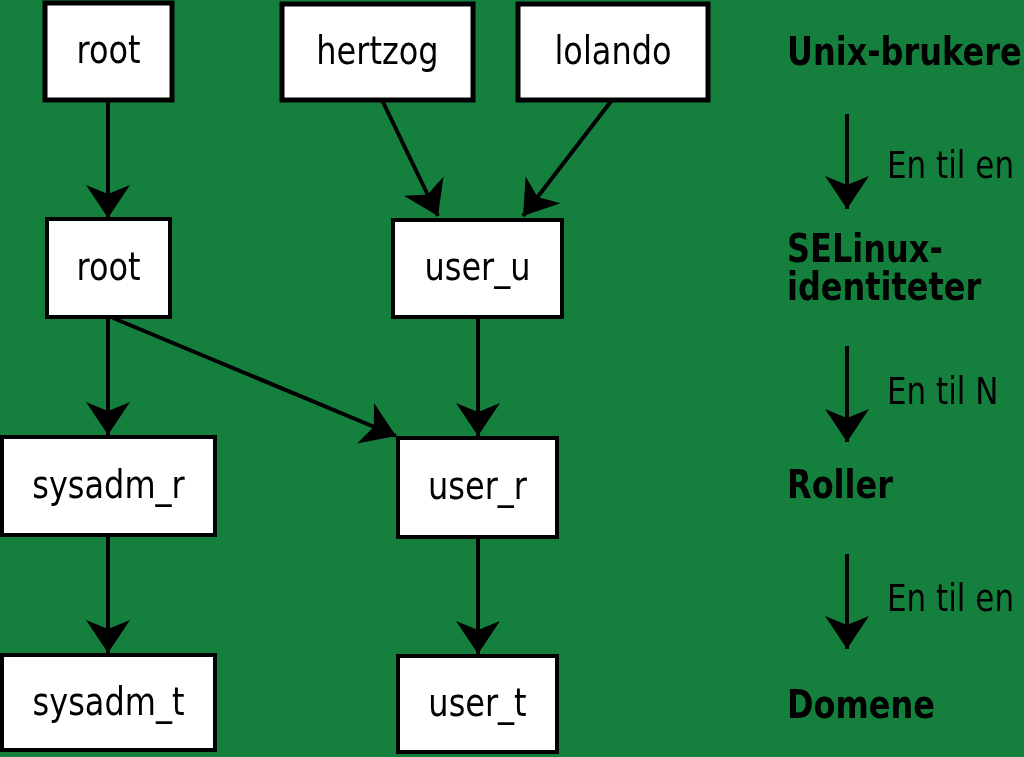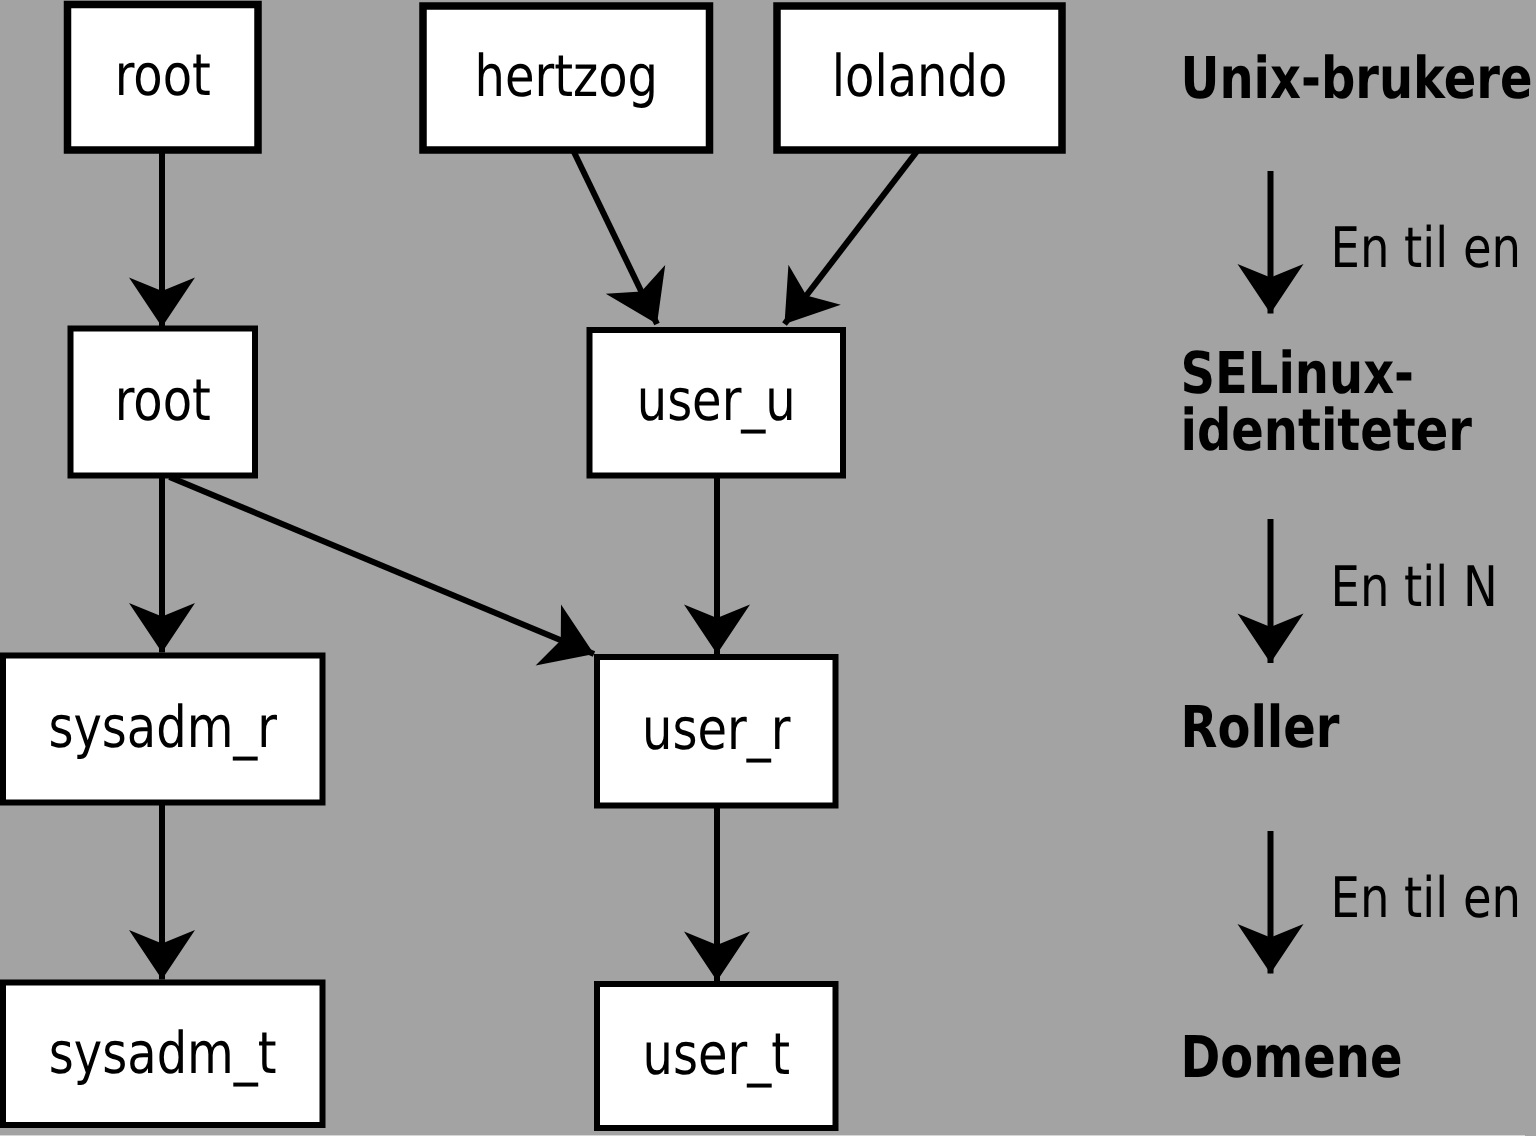--- a/index.html
+++ b/index.html
@@ -4,21 +4,21 @@
 <style>
   html, body {
     margin: 0;
     padding: 0;
     background: #ffffff;
   }
   .canvas {
     position: relative;
     width: 1024px;
     height: 757px;
-    background: #a3a3a3;
+    background: #15803d;
     overflow: hidden;
   }
   svg {
     display: block;
   }
   .node-rect {
     fill: #ffffff;
     stroke: #000000;
   }
   .edge {

